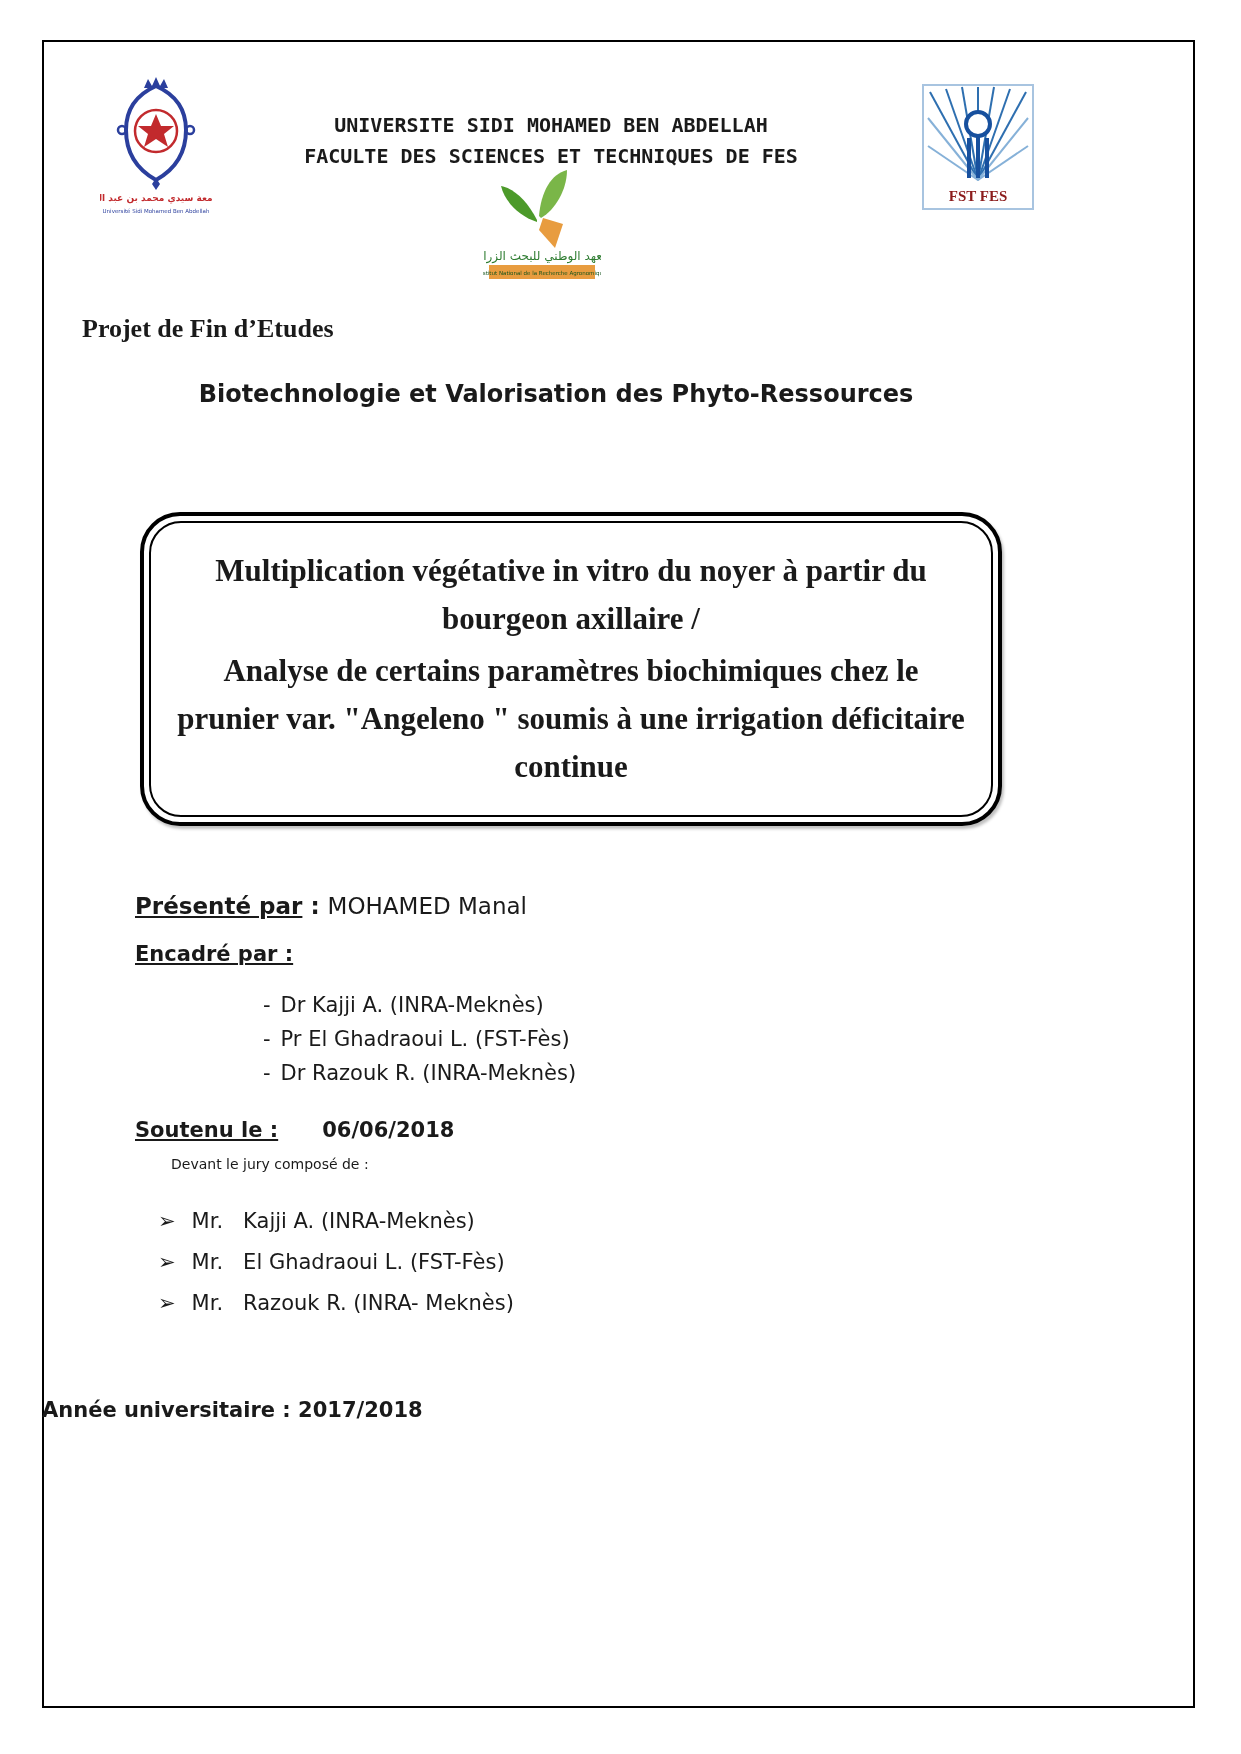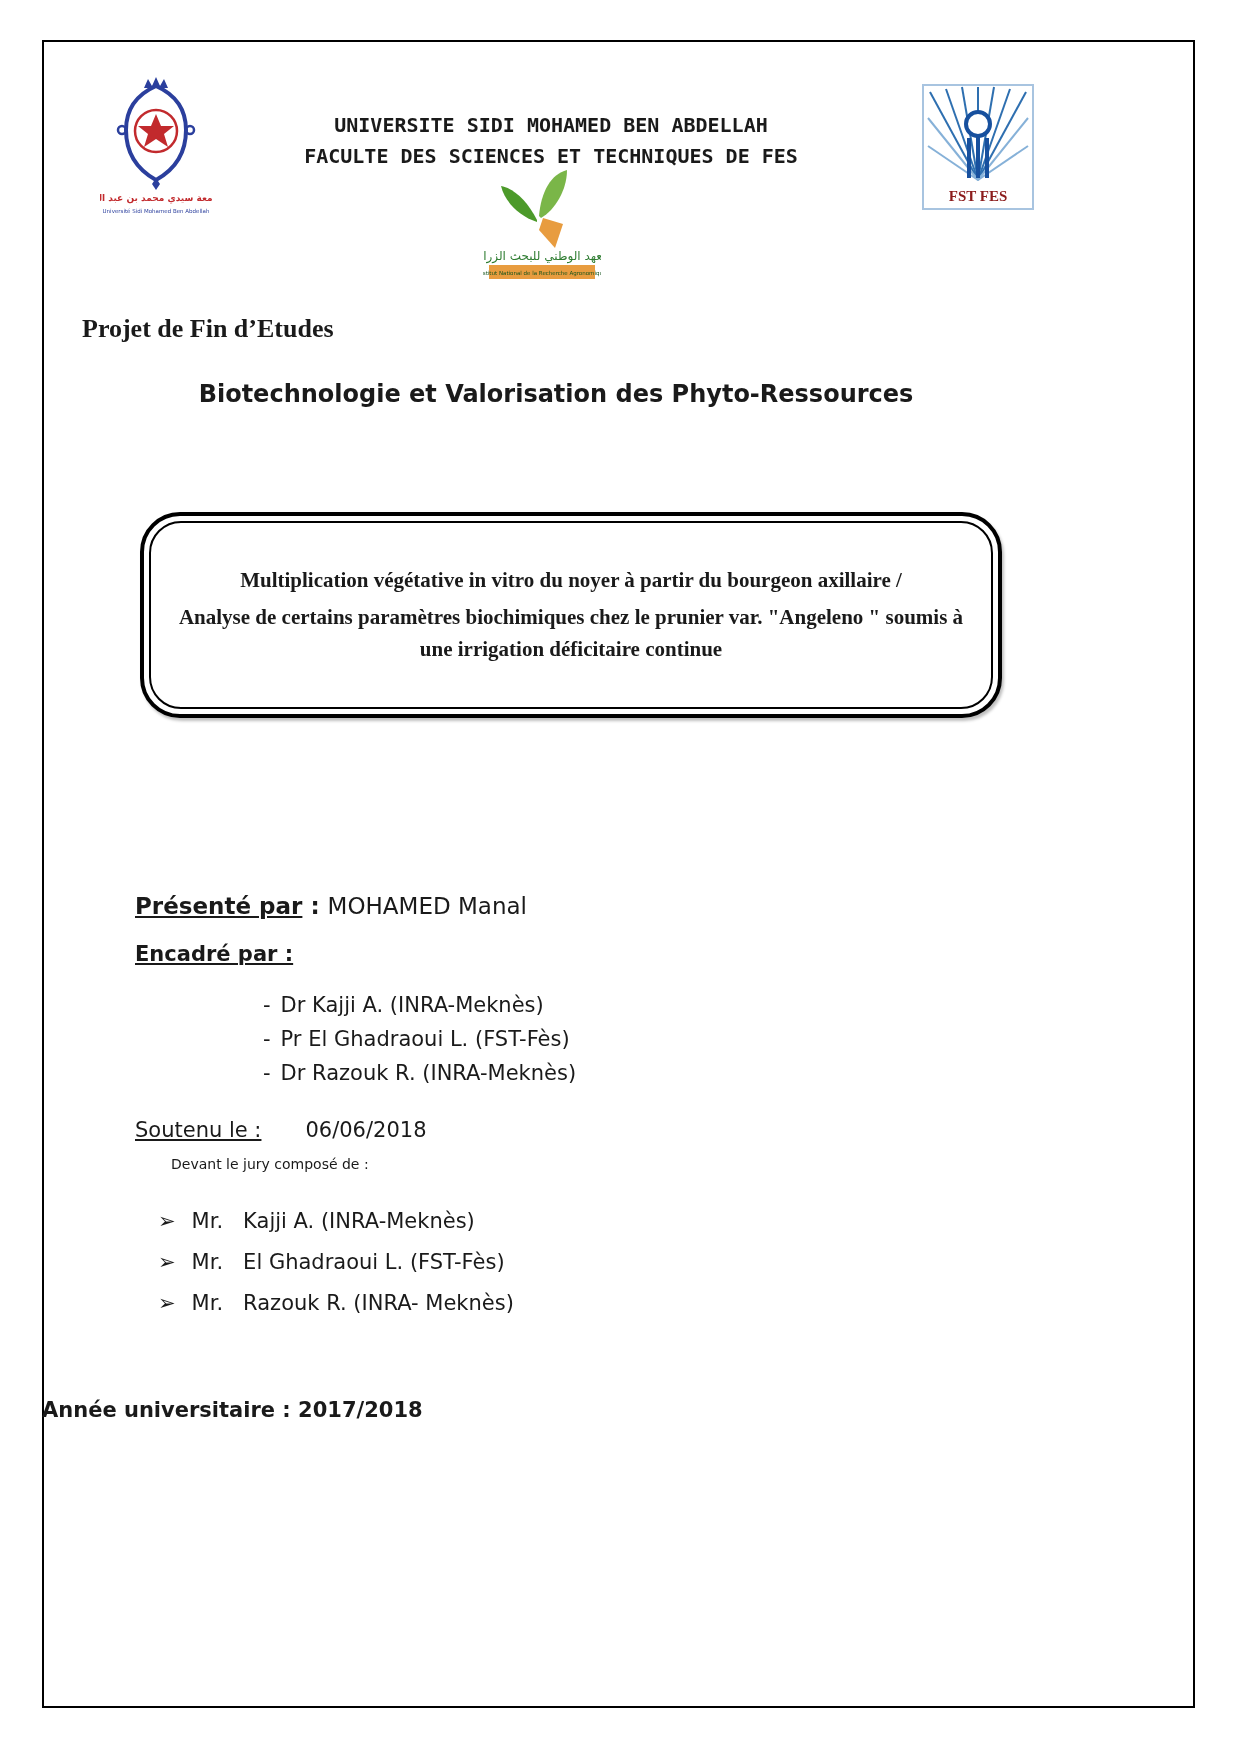--- a/index.html
+++ b/index.html
@@ -52,40 +52,40 @@
     border: 4px solid #000;
     border-radius: 40px;
     padding: 5px;
     box-sizing: border-box;
     background: #fff;
     box-shadow: 2px 3px 3px rgba(0,0,0,0.25);
   }
   .title-inner {
     border: 2px solid #000;
     border-radius: 32px;
-    padding: 41px 26px;
+    padding: 24px 26px;
     text-align: center;
     font-family: "Liberation Serif", serif;
     font-weight: bold;
-    font-size: 21px;
+    font-size: 31px;
     line-height: 1.55;
   }
   .title-inner p { margin: 0; }
   .title-inner p + p { margin-top: 4px; }
 
   .presented { position: absolute; left: 135px; top: 893px; font-size: 23px; }
   .presented .lbl { font-weight: bold; }
   .u { text-decoration: underline; }
   .encadre {
     position: absolute; left: 135px; top: 942px;
     font-size: 21px; font-weight: bold; text-decoration: underline;
   }
   .sup-list { position: absolute; left: 263px; top: 988px; font-size: 21px; line-height: 34px; }
   .sup-list .dash { margin-right: 10px; }
-  .soutenu { position: absolute; left: 135px; top: 1118px; font-size: 21px; font-weight: normal; }
+  .soutenu { position: absolute; left: 135px; top: 1118px; font-size: 21px; font-weight: bold; }
   .soutenu .date { margin-left: 44px; }
   .jury-intro { position: absolute; left: 135px; top: 1156px; font-size: 14px; margin-left: 36px; }
   .jury-list { position: absolute; left: 158px; top: 1198px; font-size: 21px; line-height: 35px; }
   .jury-list .bullet { margin-right: 16px; }
   .jury-list .jname { margin-left: 20px; }
   .jury-list sup { font-size: 13px; }
   .footer {
     position: absolute; left: 42px; top: 1398px; width: 1080px;
     text-align: left; font-weight: bold; font-size: 21px;
   }

